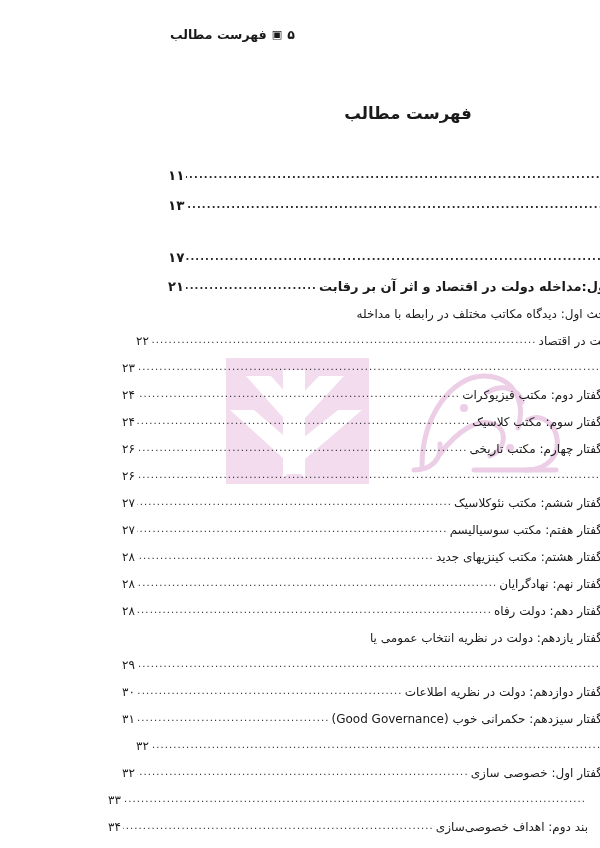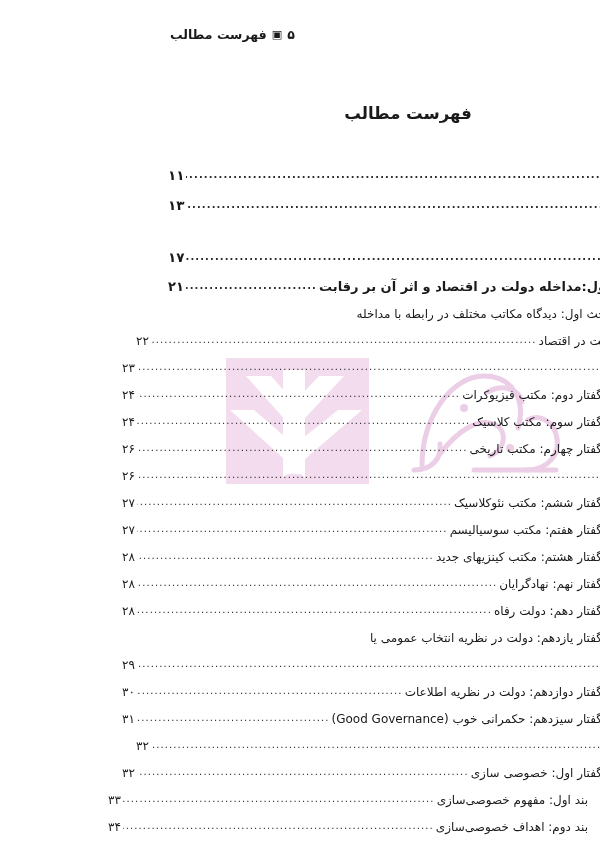--- a/index.html
+++ b/index.html
@@ -291,21 +291,20 @@
       <div class="toc-entry lvl-sec">
         <span class="entry-dots"></span>
         <span class="entry-page">۳۲</span>
       </div>
       <div class="toc-entry lvl-sub">
         <span class="entry-label">گفتار اول: خصوصی سازی</span>
         <span class="entry-dots"></span>
         <span class="entry-page">۳۲</span>
       </div>
       <div class="toc-entry lvl-item">
-        <span class="entry-label">بند اول: مفهوم خصوصی‌سازی</span>
         <span class="entry-dots"></span>
         <span class="entry-page">۳۳</span>
       </div>
       <div class="toc-entry lvl-item">
         <span class="entry-label">بند دوم: اهداف خصوصی‌سازی</span>
         <span class="entry-dots"></span>
         <span class="entry-page">۳۴</span>
       </div>
     </div>
 

